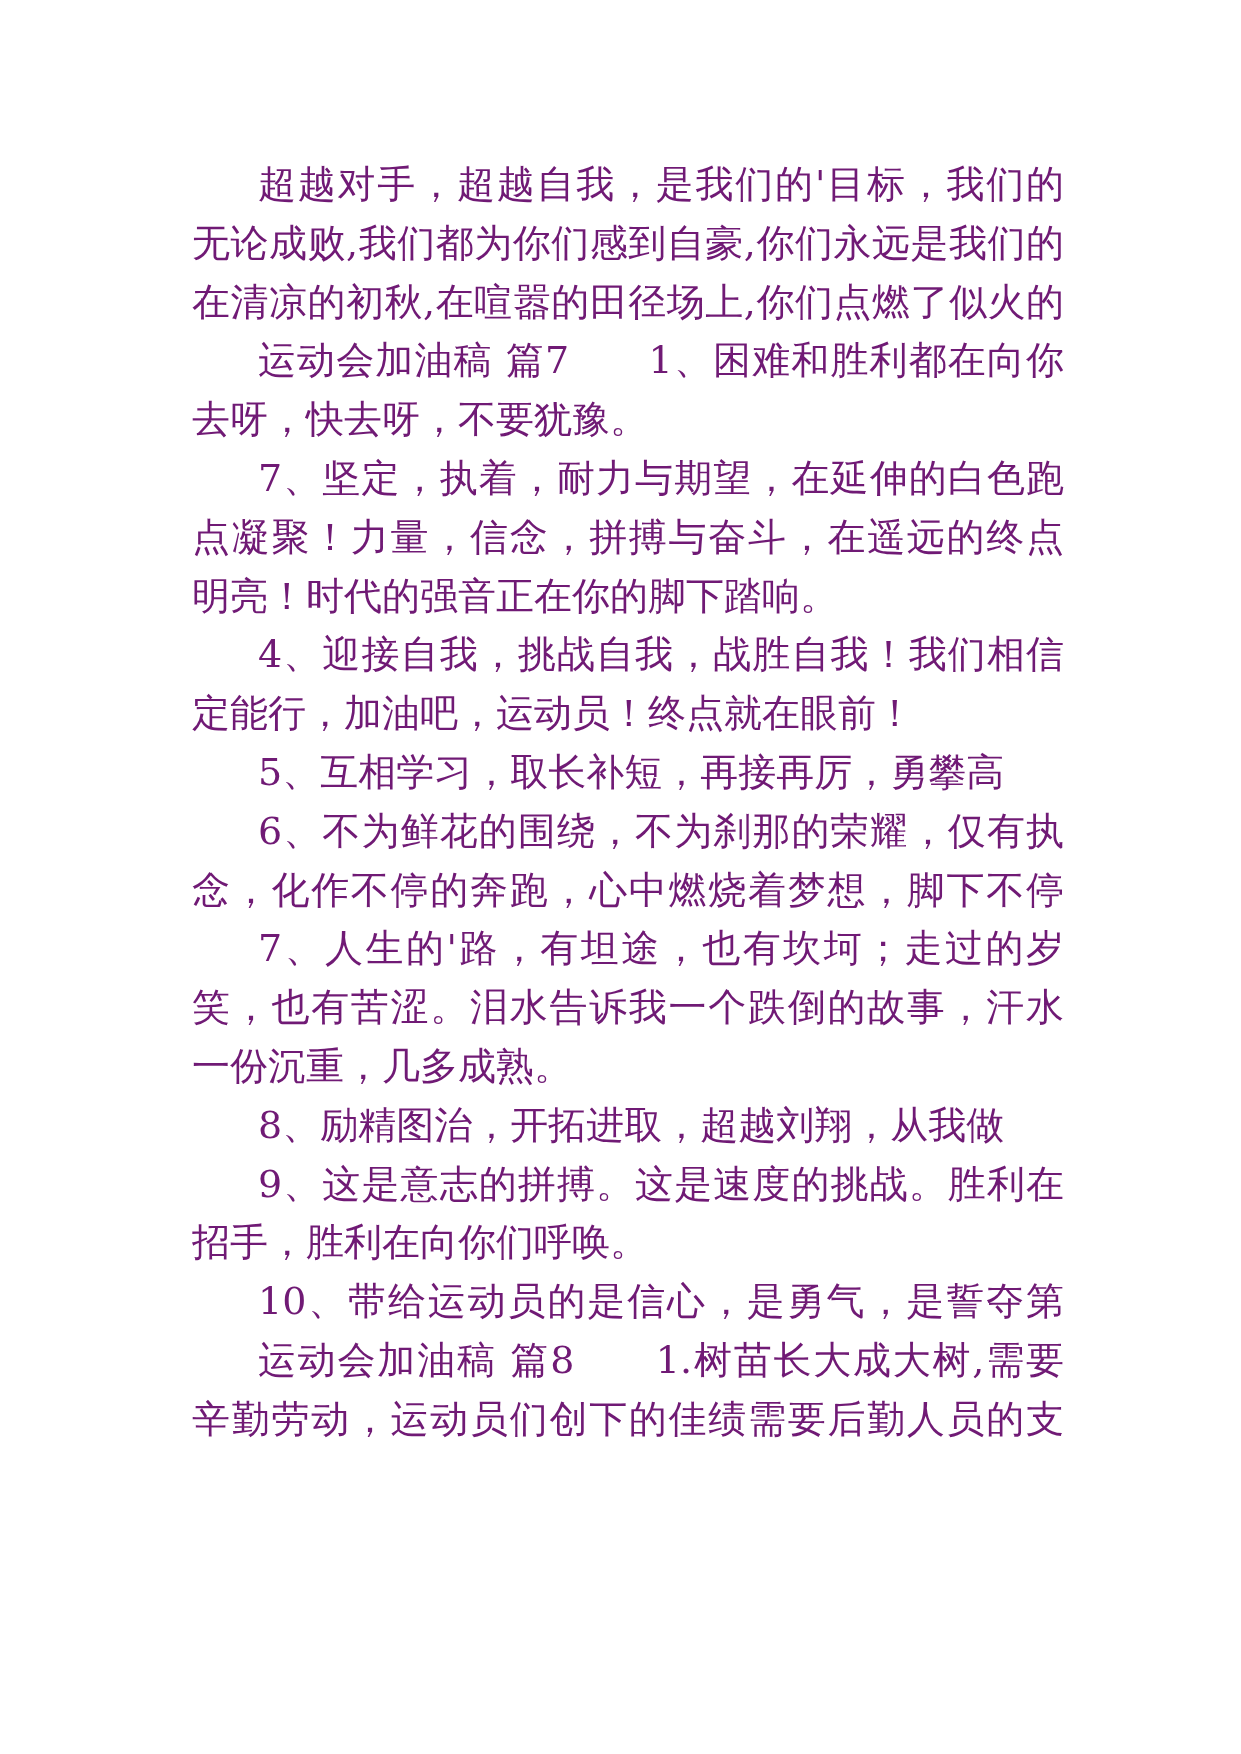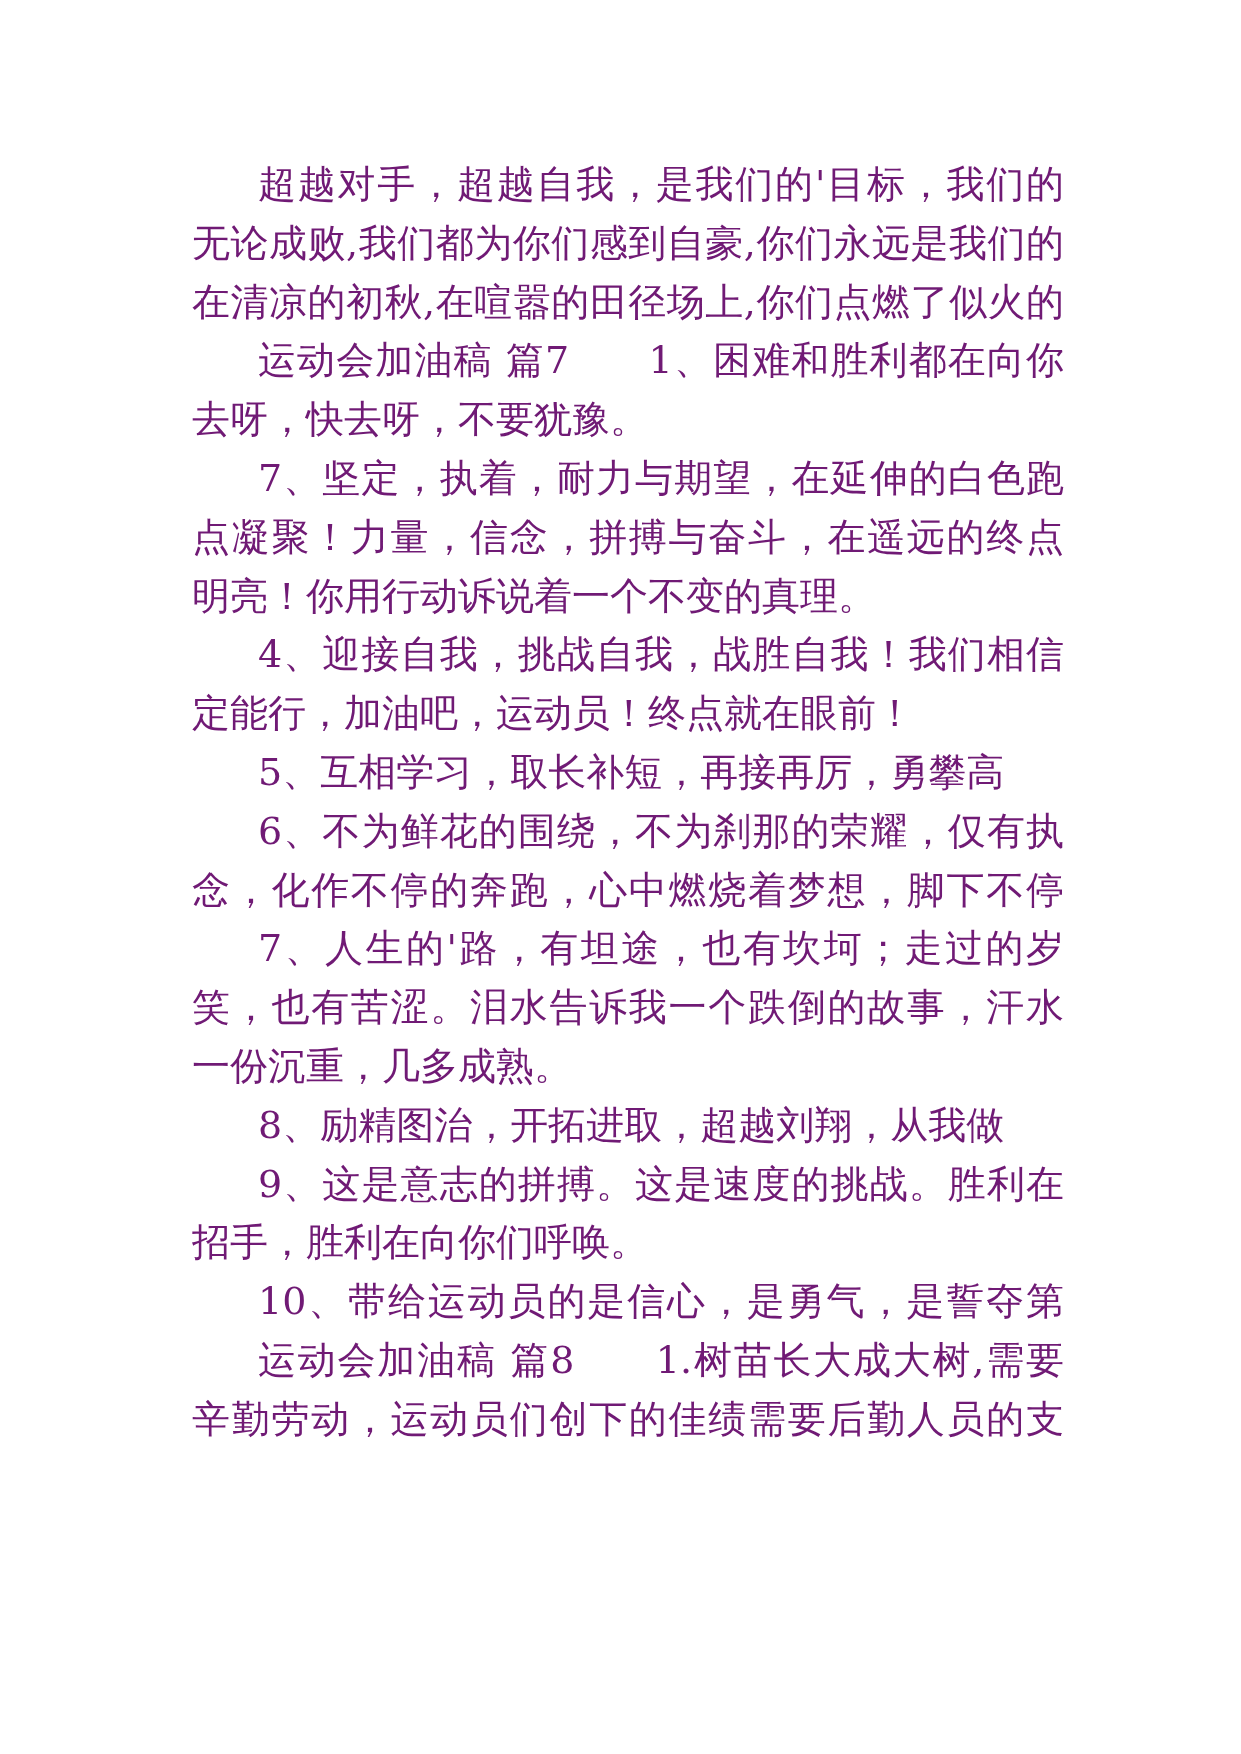--- a/index.html
+++ b/index.html
@@ -51,21 +51,21 @@
 
 <div class="page">
   <div class="content">
     <p class="ln indent just">超越对手，超越自我，是我们的'目标，我们的信念，</p>
     <p class="ln just">无论成败,我们都为你们感到自豪,你们永远是我们的骄傲！</p>
     <p class="ln just">在清凉的初秋,在喧嚣的田径场上,你们点燃了似火的热情,</p>
     <p class="ln indent just">运动会加油稿 篇7　　1、困难和胜利都在向你招手，</p>
     <p class="ln">去呀，快去呀，不要犹豫。</p>
     <p class="ln indent just">7、坚定，执着，耐力与期望，在延伸的白色跑道中点</p>
     <p class="ln just">点凝聚！力量，信念，拼搏与奋斗，在遥远的终点线上渐渐</p>
-    <p class="ln">明亮！你用行动诉说着一个不变的真理。</p>
+    <p class="ln">明亮！时代的强音正在你的脚下踏响。</p>
     <p class="ln indent just">4、迎接自我，挑战自我，战胜自我！我们相信你们一</p>
     <p class="ln">定能行，加油吧，运动员！终点就在眼前！</p>
     <p class="ln indent">5、互相学习，取长补短，再接再厉，勇攀高峰。</p>
     <p class="ln indent just">6、不为鲜花的围绕，不为刹那的荣耀，仅有执着的信</p>
     <p class="ln just">念，化作不停的奔跑，心中燃烧着梦想，脚下不停的步伐！</p>
     <p class="ln indent just">7、人生的'路，有坦途，也有坎坷；走过的岁月，有欢</p>
     <p class="ln just">笑，也有苦涩。泪水告诉我一个跌倒的故事，汗水使我多了</p>
     <p class="ln">一份沉重，几多成熟。</p>
     <p class="ln indent">8、励精图治，开拓进取，超越刘翔，从我做起。</p>
     <p class="ln indent just">9、这是意志的拼搏。这是速度的挑战。胜利在向你们</p>

